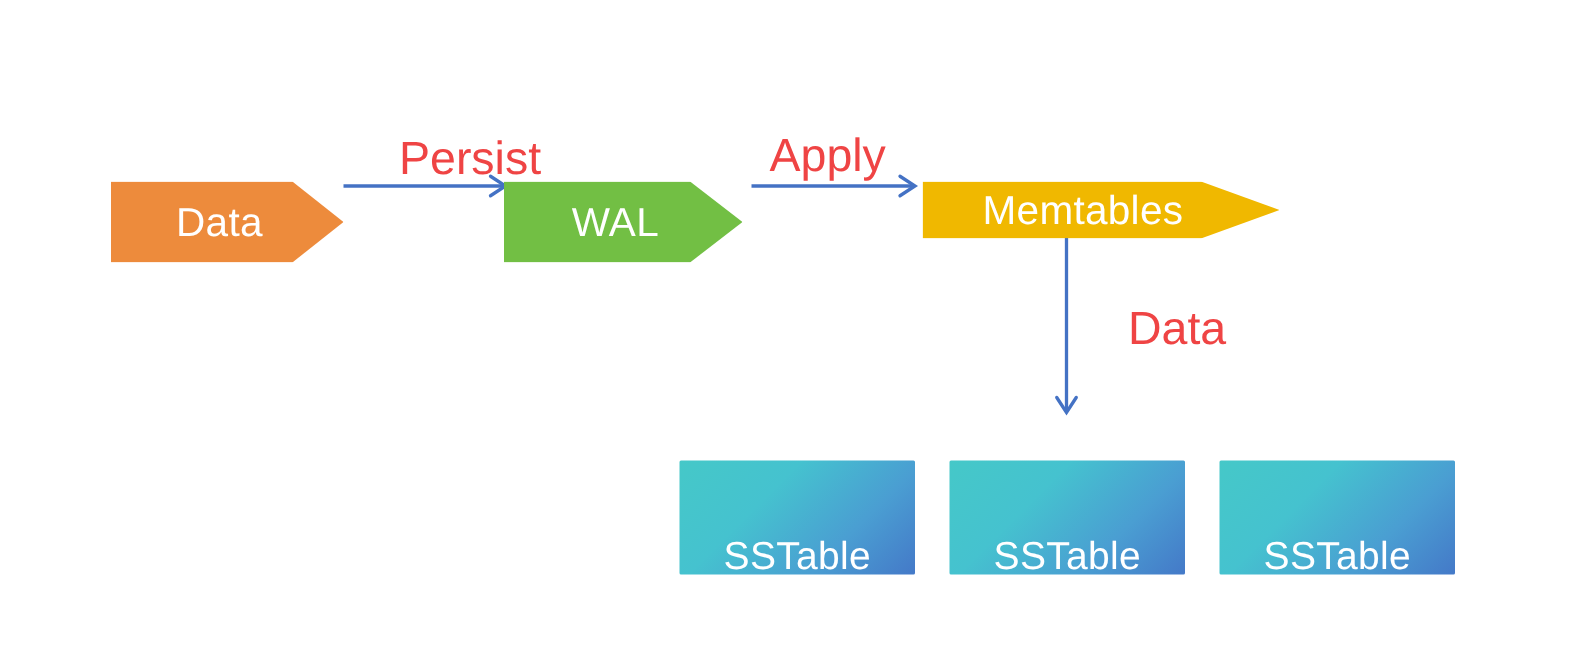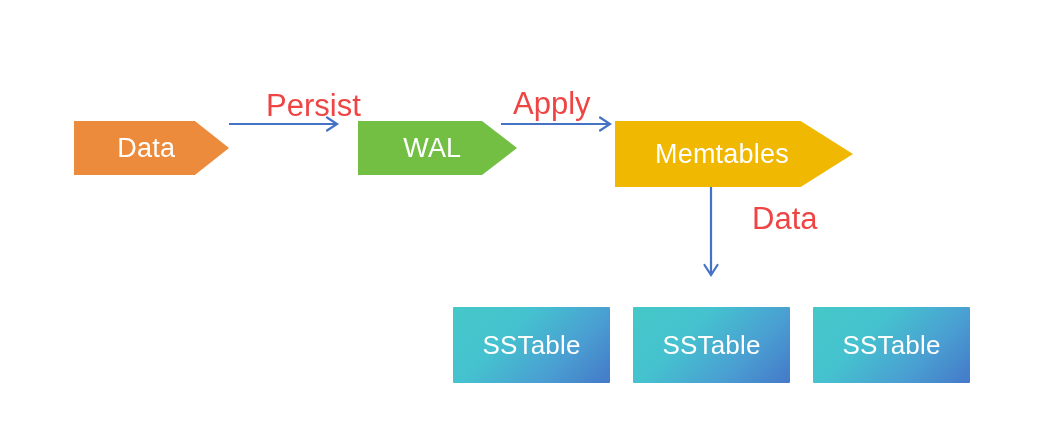--- a/index.html
+++ b/index.html
@@ -34,36 +34,37 @@
   
   .node.arrow-shape {
     clip-path: polygon(0% 0%, 78% 0%, 100% 50%, 78% 100%, 0% 100%);
   }
   .node.arrow-shape > .node-label {
     
     transform: translateX(-9%);
   }
   .node.box-shape {
     border-radius: 1px;
+    align-items: flex-end;
   }
   .node-label {
     pointer-events: none;
   }
 
   
   #node-data {
     left: 74px;  top: 95px;  width: 155px; height: 54px;
     background: #ed8b3c;
   }
   #node-wal {
-    left: 358px; top: 95px;  width: 159px; height: 54px;
+    left: 336px; top: 95px;  width: 159px; height: 54px;
     background: #72bf44;
   }
   #node-memtables {
-    left: 615px; top: 95px;  width: 238px; height: 66px;
+    left: 615px; top: 95px;  width: 238px; height: 38px;
     background: #f0b800;
   }
   #node-sstable-1 {
     left: 453px; top: 281px; width: 157px; height: 76px;
     background: linear-gradient(135deg, #45c8c8 0%, #45c2cf 35%, #4a9ed2 70%, #4479c8 100%);
   }
   #node-sstable-2 {
     left: 633px; top: 281px; width: 157px; height: 76px;
     background: linear-gradient(135deg, #45c8c8 0%, #45c2cf 35%, #4a9ed2 70%, #4479c8 100%);
   }

